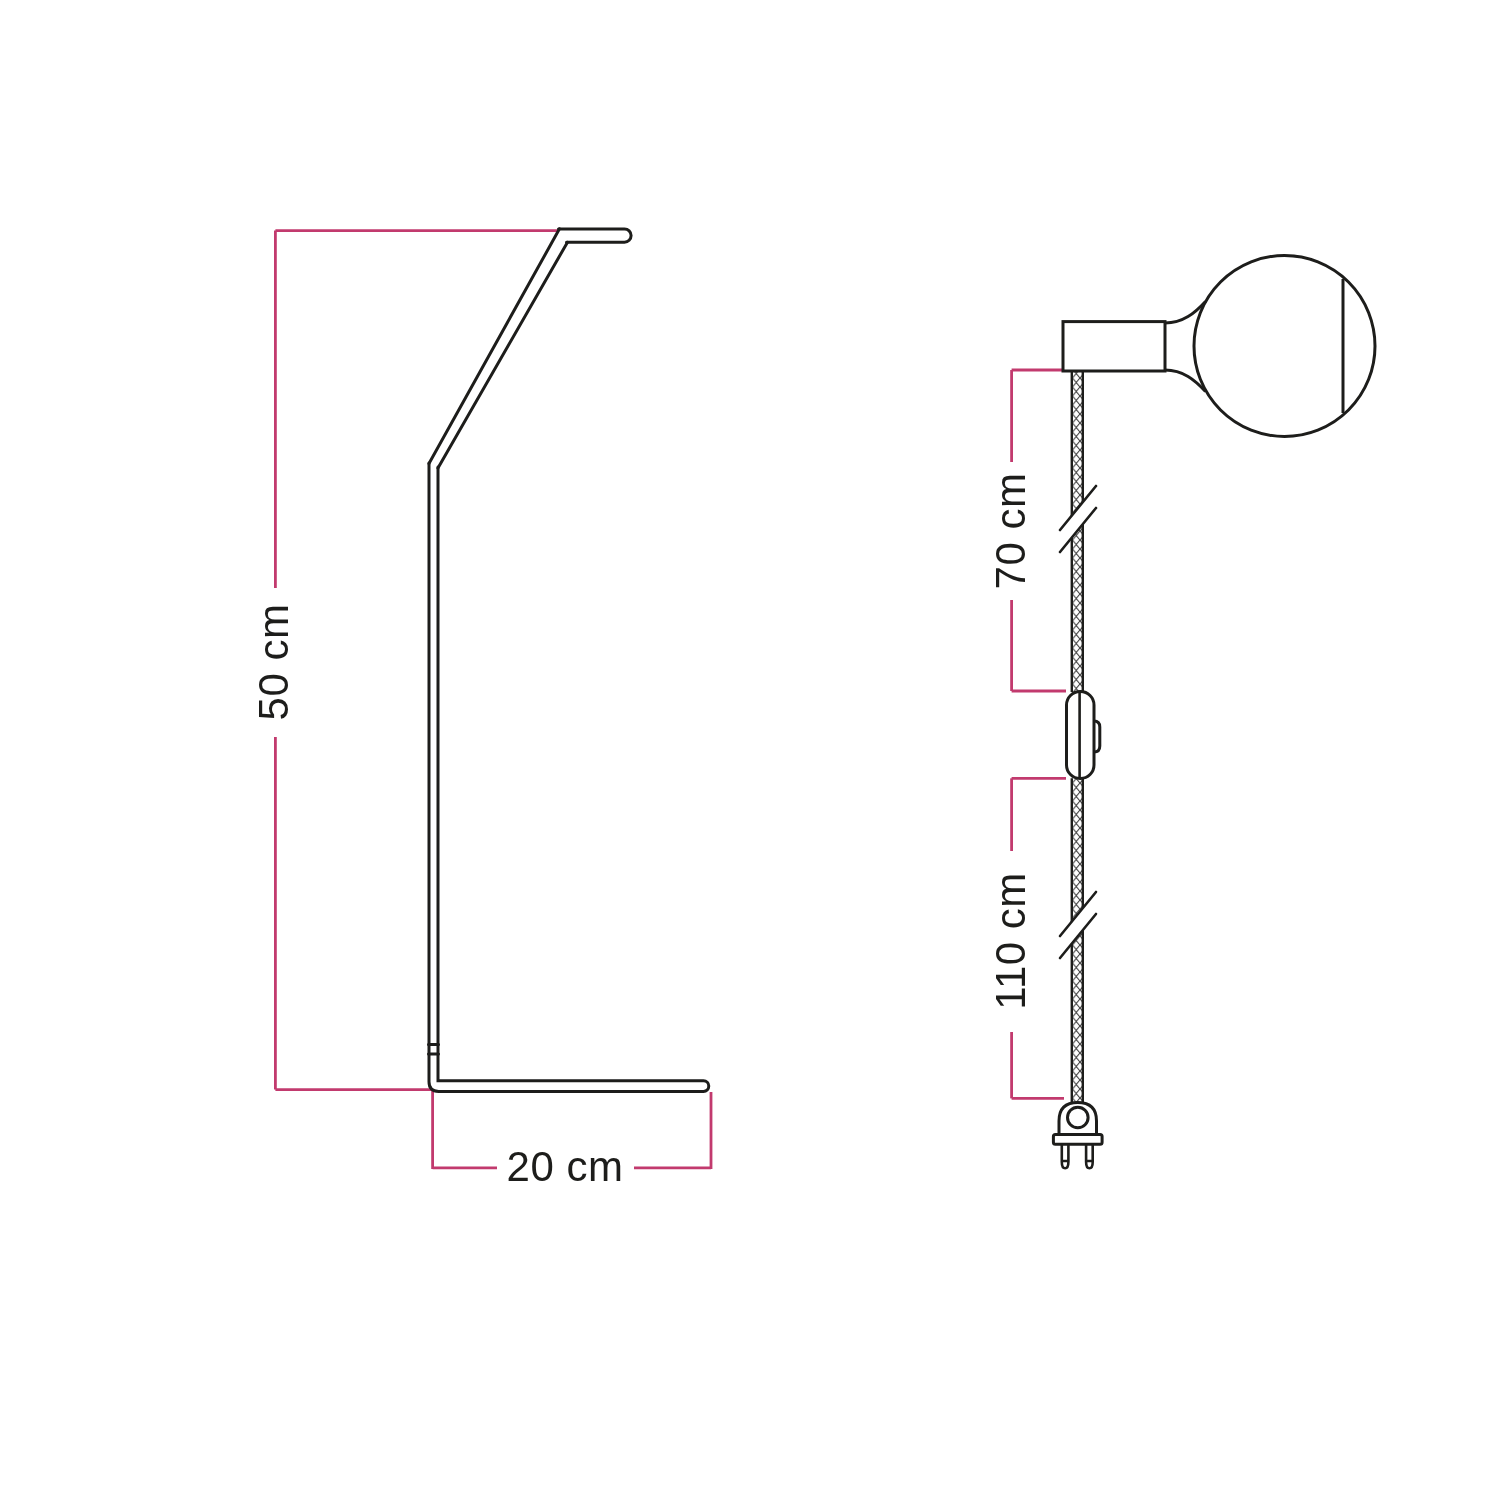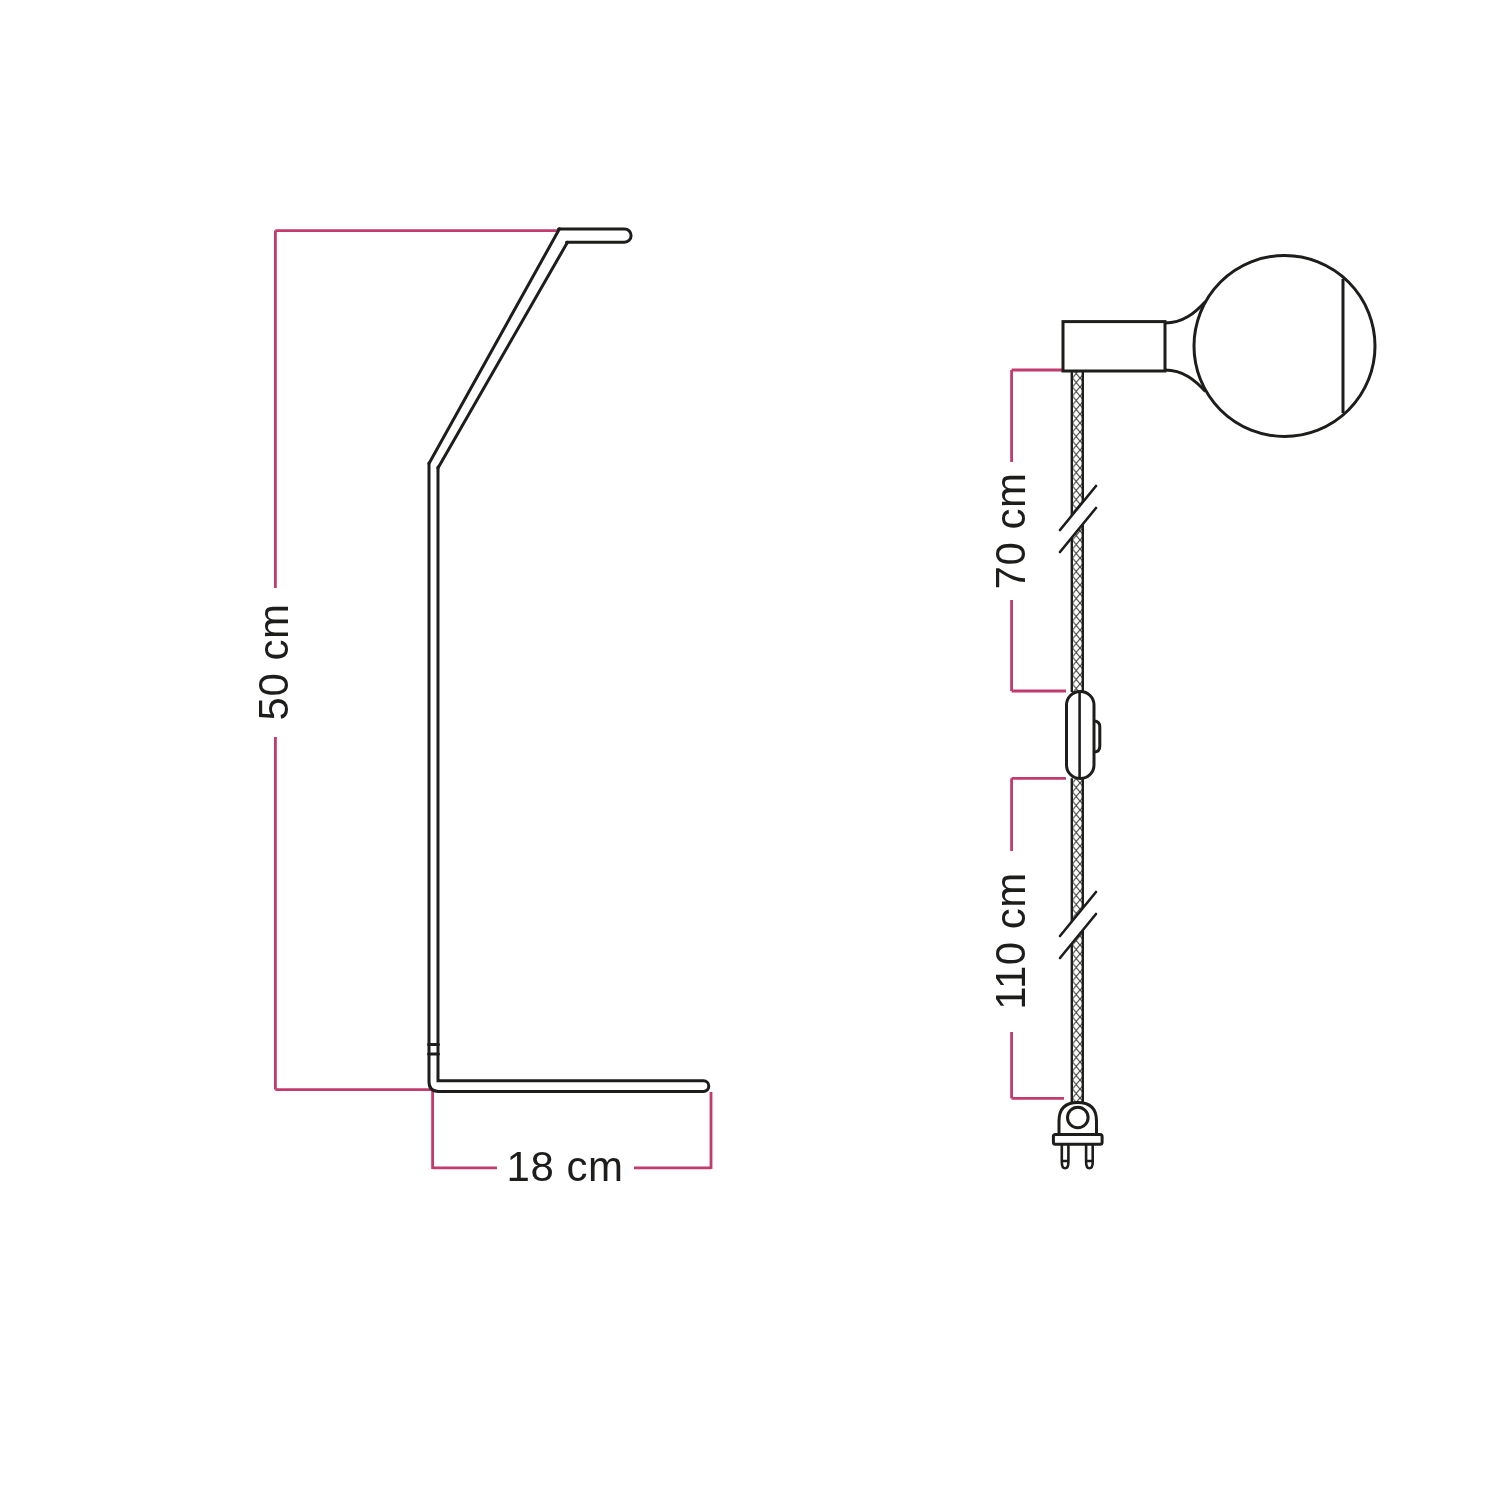--- a/index.html
+++ b/index.html
@@ -107,19 +107,19 @@
       <path d="M 1059 1134.5 V 1121 Q 1059 1102.5 1077.8 1102.5 Q 1096.5 1102.5 1096.5 1121 V 1134.5" fill="#ffffff" stroke="#1d1d1b" stroke-width="3"></path>
       <circle cx="1077.8" cy="1117.5" r="10.3" fill="#ffffff" stroke="#1d1d1b" stroke-width="3"></circle>
       <rect x="1053.4" y="1134.5" width="48.7" height="9.8" rx="2" fill="#ffffff" stroke="#1d1d1b" stroke-width="3"></rect>
       <path d="M 1061.8 1144.3 V 1162 Q 1061.8 1168.3 1065.1 1168.3 Q 1068.4 1168.3 1068.4 1162 V 1144.3 M 1061.8 1161 H 1068.4" fill="none" stroke="#1d1d1b" stroke-width="2.6"></path>
       <path d="M 1086.1 1144.3 V 1162 Q 1086.1 1168.3 1089.4 1168.3 Q 1092.7 1168.3 1092.7 1162 V 1144.3 M 1086.1 1161 H 1092.7" fill="none" stroke="#1d1d1b" stroke-width="2.6"></path>
     </g>
   </svg>
 
   <div class="dim-label vertical" style="left:274px; top:662px;">50 cm</div>
 
-  <div class="dim-label" style="left:565px; top:1167px;">18 cm</div>
+  <div class="dim-label" style="left:565px; top:1167px;">20 cm</div>
 
   <div class="dim-label vertical" style="left:1011px; top:531px;">70 cm</div>
 
   <div class="dim-label vertical" style="left:1011px; top:941px;">110 cm</div>
 
 </div>
 
 </body></html>

